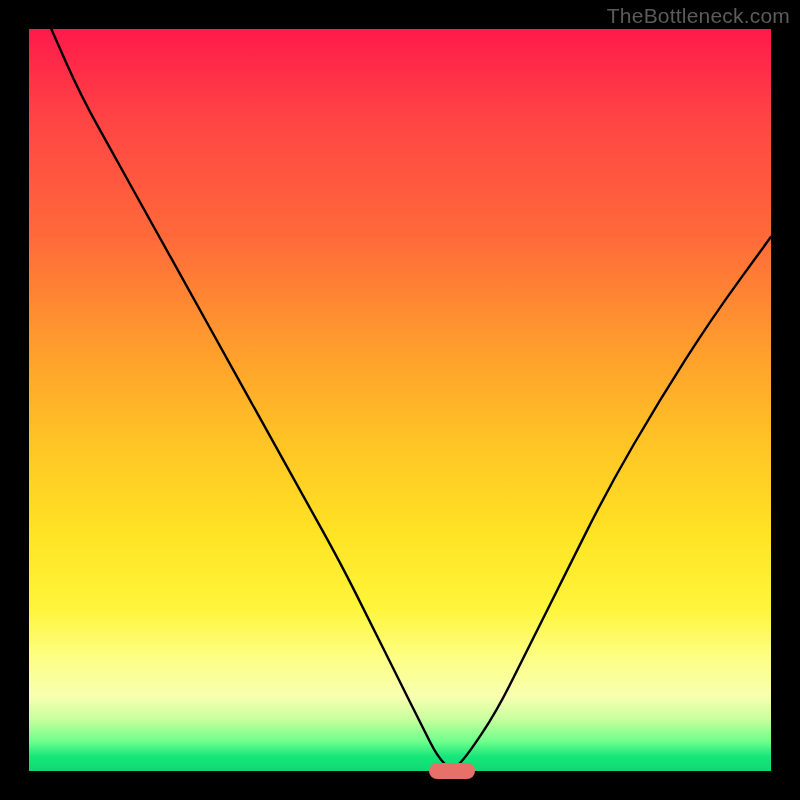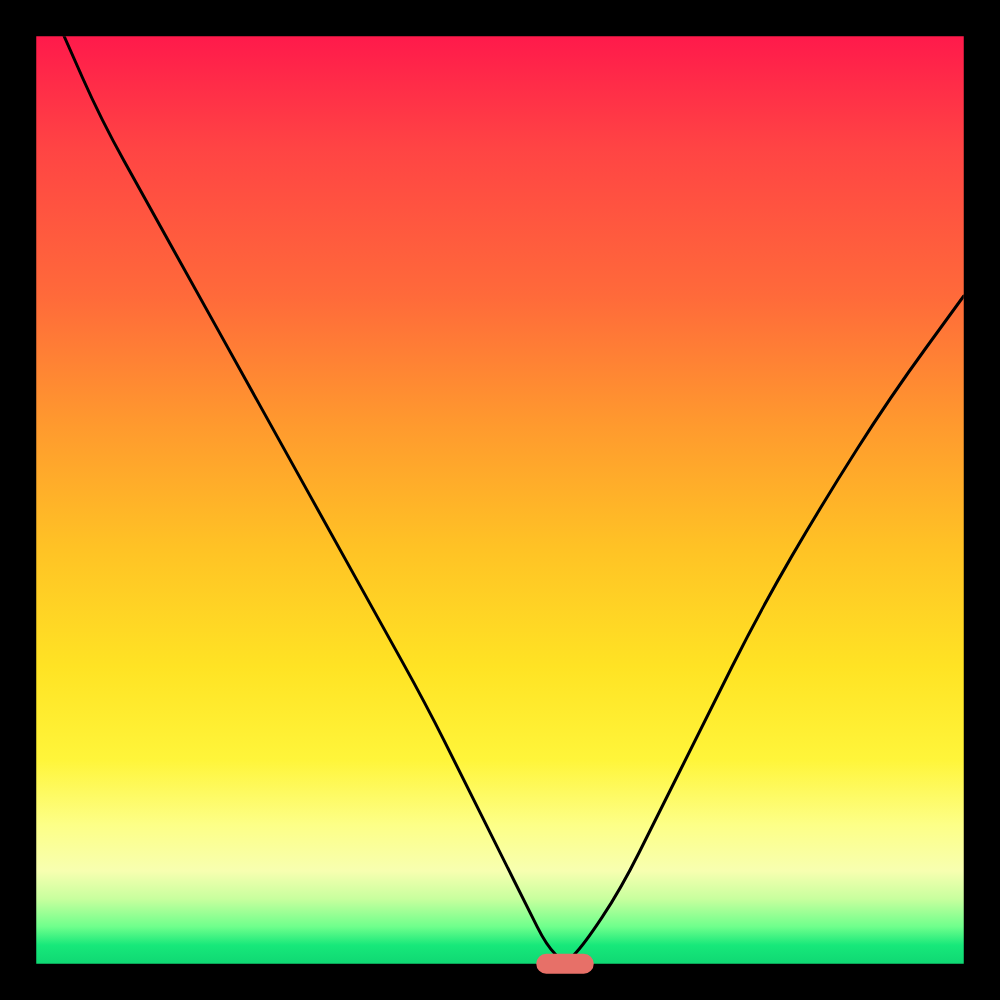--- a/index.html
+++ b/index.html
@@ -73,14 +73,15 @@
   <div class="plot-area">
 
     <svg class="curve-svg" viewBox="0 0 742 742" preserveAspectRatio="none">
       <path id="curve-path" fill="none" stroke="#000" stroke-width="2.4" stroke-linecap="round" d="M 22.3 0.0 Q 22.3 0.0 37.1 33.4 Q 51.9 66.8 70.5 100.2 Q 89.0 133.6 107.6 167.0 Q 126.1 200.3 144.7 233.7 Q 163.2 267.1 181.8 300.5 Q 200.3 333.9 218.9 367.3 Q 237.4 400.7 256.0 434.1 Q 274.5 467.5 293.1 500.9 Q 311.6 534.2 326.5 563.9 Q 341.3 593.6 356.2 623.3 Q 371.0 653.0 382.1 675.2 Q 393.3 697.5 400.7 712.3 Q 408.1 727.2 415.5 734.6 Q 422.9 742.0 430.4 734.6 Q 437.8 727.2 452.6 704.9 Q 467.5 682.6 482.3 653.0 Q 497.1 623.3 515.7 586.2 Q 534.2 549.1 556.5 504.6 Q 578.8 460.0 604.7 415.5 Q 630.7 371.0 656.7 330.2 Q 682.6 289.4 712.3 248.6 T 742.0 207.8"></path>
     </svg>
 
     <div id="marker" class="marker" style="left: 422.94px; top: 742px;"></div>
 
   </div>
 
+  <div class="watermark">TheBottleneck.com</div>
 
 </div>
 
 </body></html>

